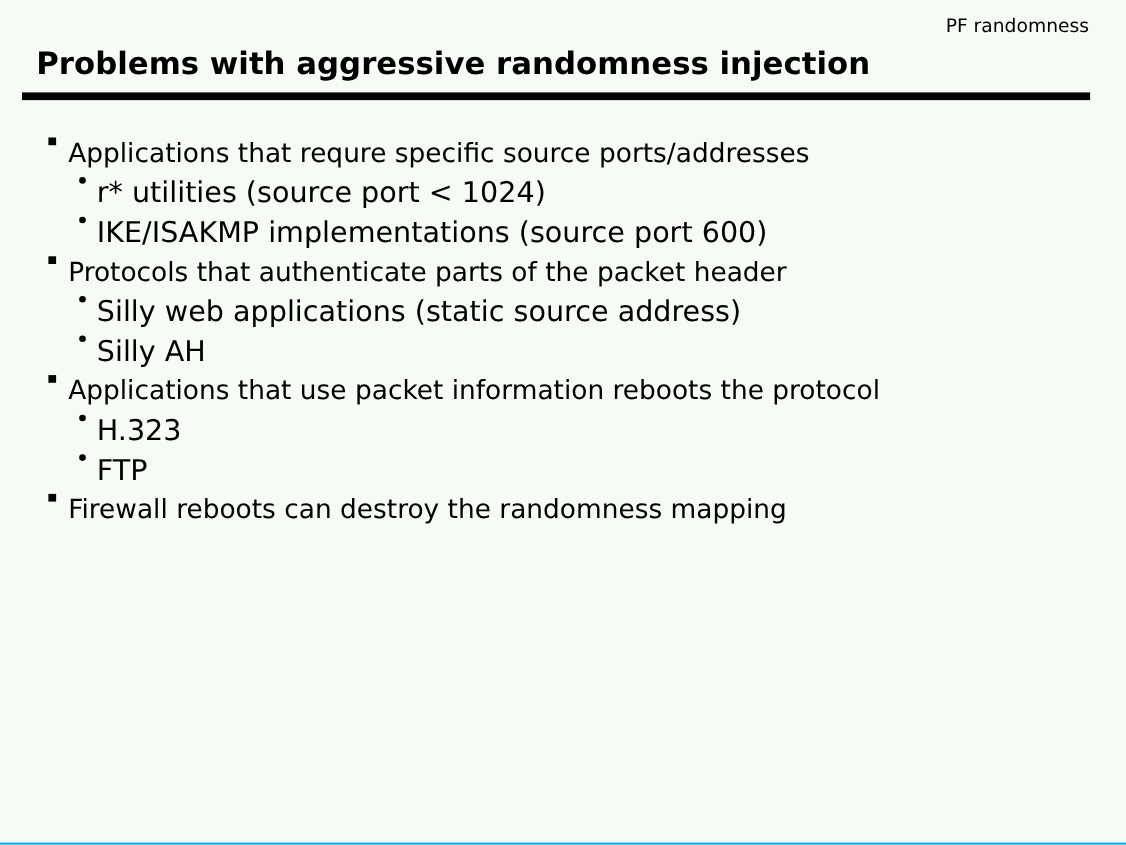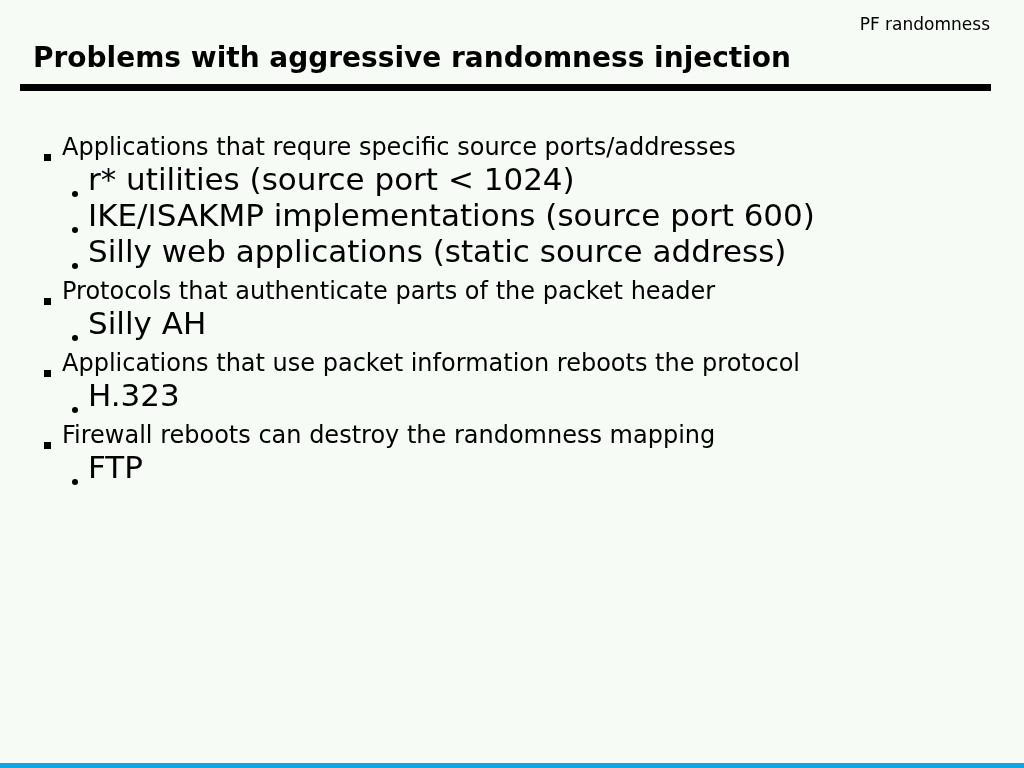--- a/index.html
+++ b/index.html
@@ -8,21 +8,21 @@
     background: #e8e8e8;
   }
   .slide {
     position: relative;
     width: 1024px;
     height: 768px;
     background: #f6fbf6;
     overflow: hidden;
     font-family: "DejaVu Sans", sans-serif;
     color: #000000;
-    border-bottom: 5px solid #0ea5e9;
+    border-bottom: 2px solid #0ea5e9;
     box-sizing: border-box;
   }
   .corner-label {
     position: absolute;
     top: 13px;
     right: 34px;
     font-size: 17px;
     line-height: 22px;
     color: #000000;
     white-space: nowrap;
@@ -47,29 +47,29 @@
     background: #000000;
   }
   .content {
     position: absolute;
     top: 125px;
     left: 44px;
     right: 20px;
   }
   .row {
     display: flex;
-    align-items: flex-end;
+    align-items: flex-start;
     height: 36px;
   }
   .row.level-1 {
     font-size: 24px;
     margin-left: 0;
   }
   .row.level-2 {
-    font-size: 31px;
+    font-size: 26px;
     margin-left: 28px;
   }
   .bullet {
     flex: 0 0 auto;
     display: inline-block;
     background: #000000;
   }
   .bullet.square {
     width: 7px;
     height: 7px;
@@ -106,50 +106,50 @@
     <div class="row level-2">
       <span class="bullet dot"></span>
       <span class="row-text">r* utilities (source port &lt; 1024)</span>
     </div>
 
     <div class="row level-2">
       <span class="bullet dot"></span>
       <span class="row-text">IKE/ISAKMP implementations (source port 600)</span>
     </div>
 
+    <div class="row level-1">
+      <span class="bullet square"></span>
+      <span class="row-text">Protocols that authenticate parts of the packet header</span>
+    </div>
+
     <div class="row level-2">
       <span class="bullet dot"></span>
       <span class="row-text">Silly web applications (static source address)</span>
-    </div>
-
-    <div class="row level-1">
-      <span class="bullet square"></span>
-      <span class="row-text">Protocols that authenticate parts of the packet header</span>
     </div>
 
 
     <div class="row level-2">
       <span class="bullet dot"></span>
       <span class="row-text">Silly AH</span>
     </div>
 
     <div class="row level-1">
       <span class="bullet square"></span>
       <span class="row-text">Applications that use packet information reboots the protocol</span>
     </div>
 
     <div class="row level-2">
       <span class="bullet dot"></span>
       <span class="row-text">H.323</span>
     </div>
 
+    <div class="row level-2">
+      <span class="bullet dot"></span>
+      <span class="row-text">FTP</span>
+    </div>
+
     <div class="row level-1">
       <span class="bullet square"></span>
       <span class="row-text">Firewall reboots can destroy the randomness mapping</span>
-    </div>
-
-    <div class="row level-2">
-      <span class="bullet dot"></span>
-      <span class="row-text">FTP</span>
     </div>
 
   </div>
 </div>
 
 </body></html>

